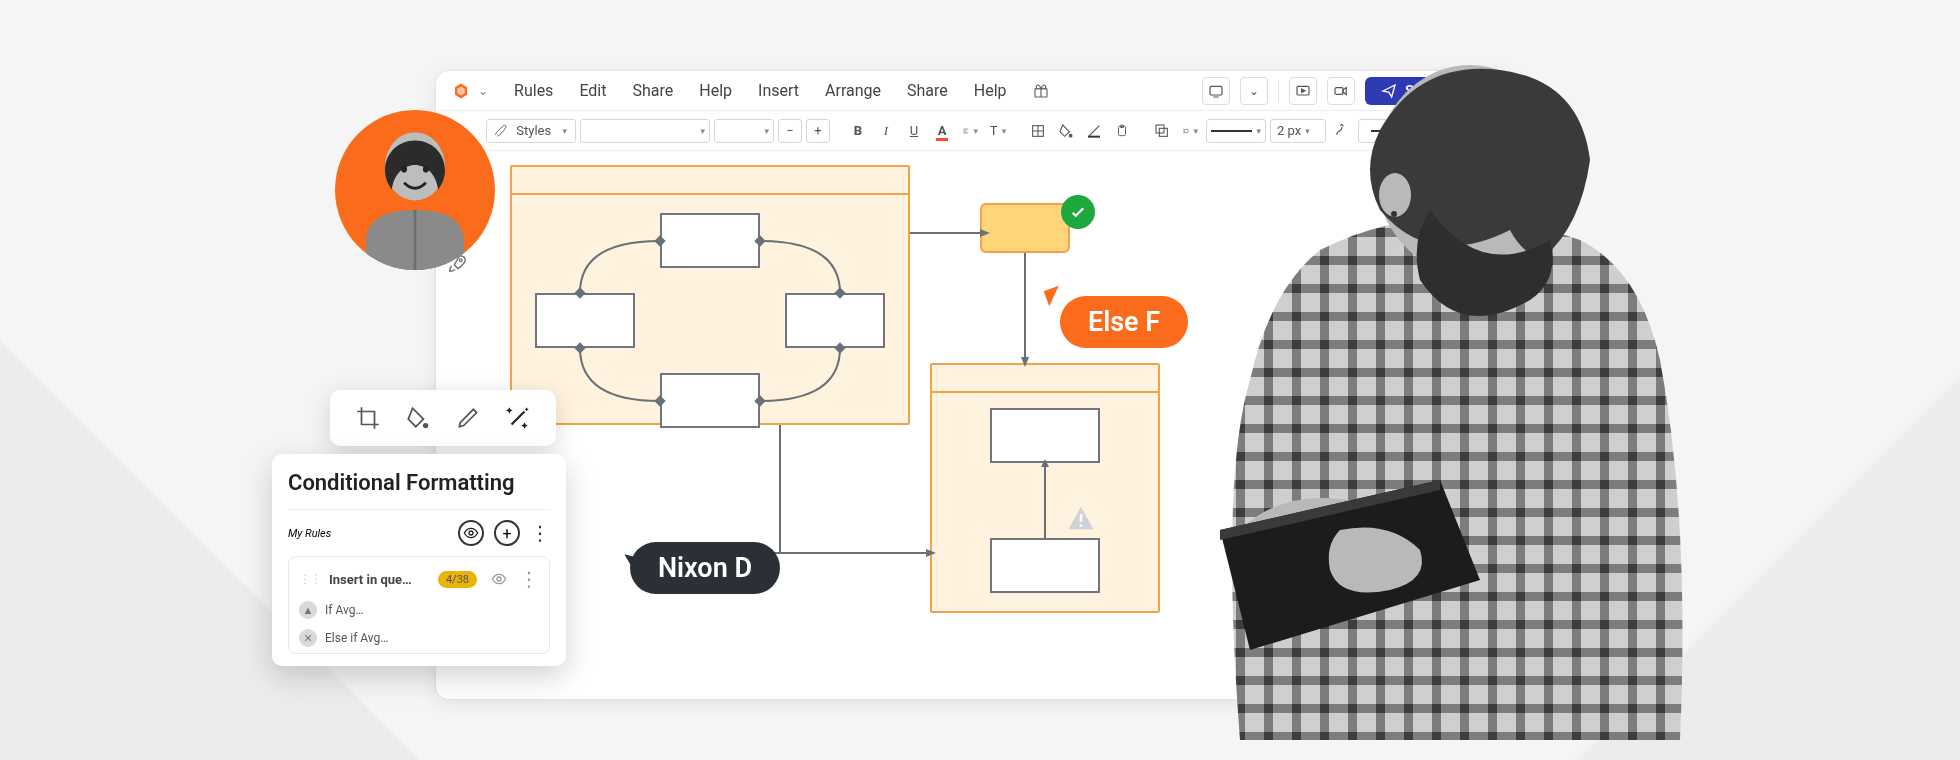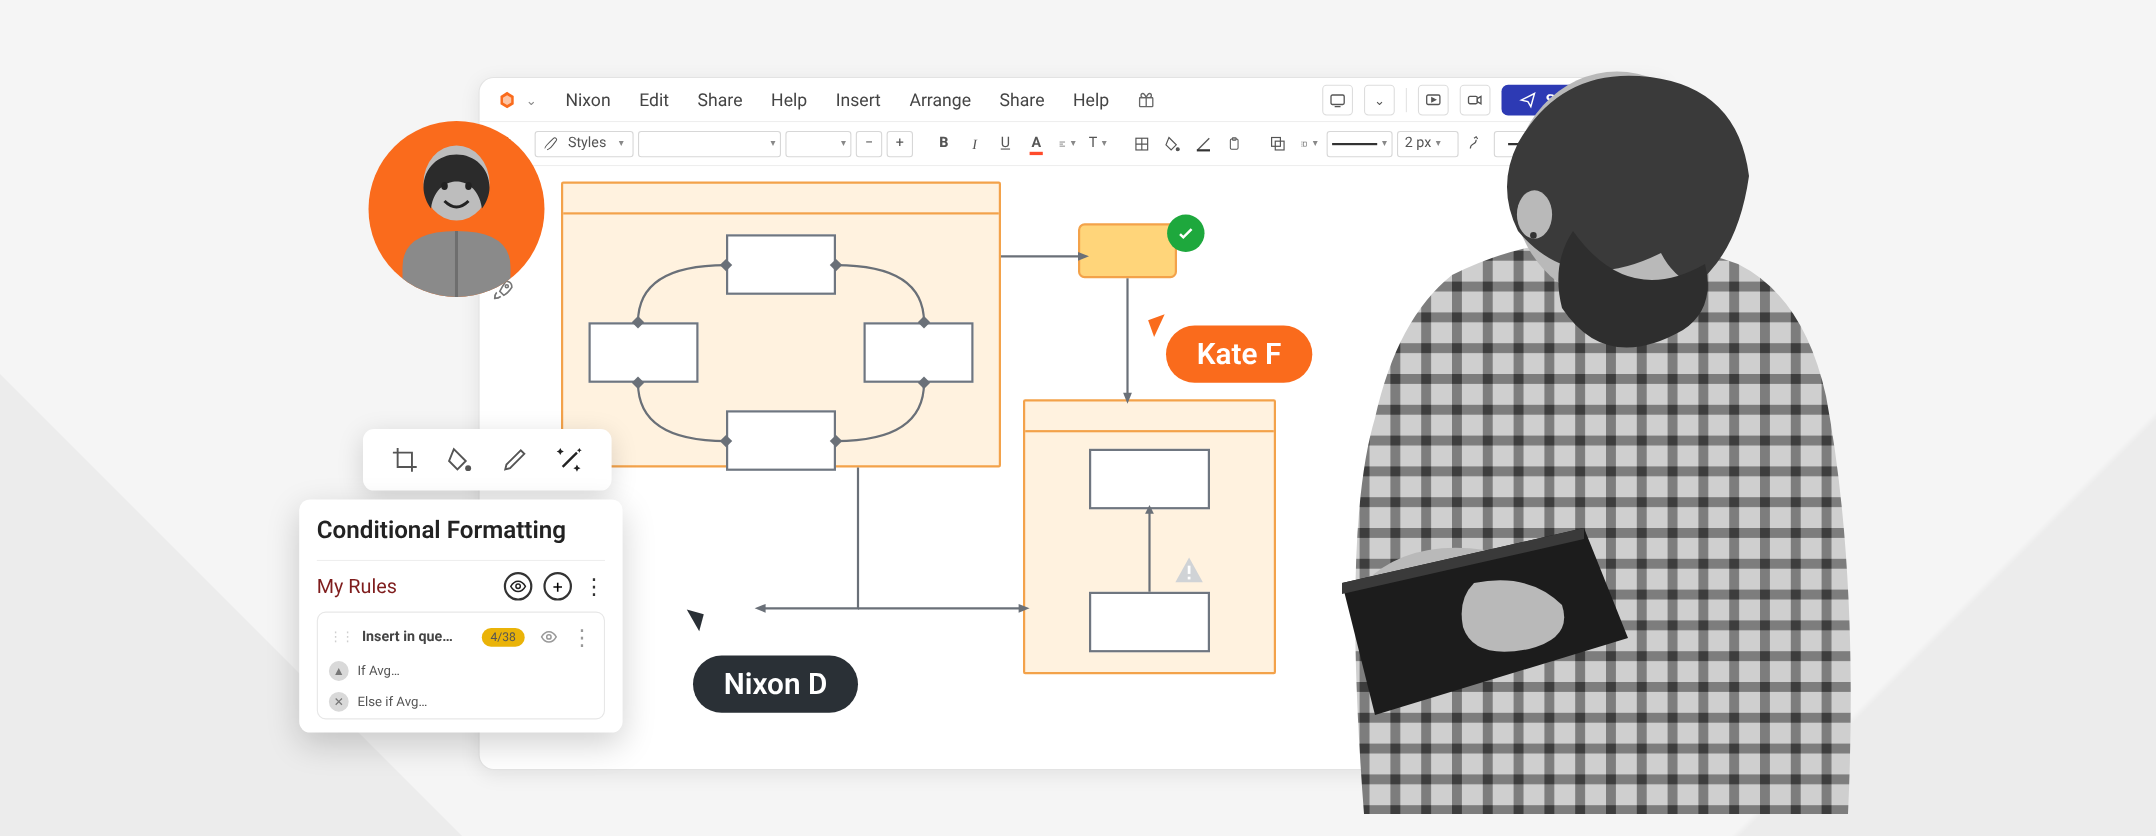--- a/index.html
+++ b/index.html
@@ -111,21 +111,21 @@
 
   
   .cf-panel{
     position:absolute;left:272px;top:454px;
     width:294px;background:#fff;border-radius:10px;
     box-shadow:0 10px 30px rgba(0,0,0,.18);
     padding:16px 16px 12px;
   }
   .cf-title{font-size:22px;font-weight:600;color:#222;margin-bottom:14px;}
   .cf-row{display:flex;align-items:center;gap:10px;border-top:1px solid #eee;padding:10px 0;}
-  .cf-row .label{font-size:18px;color:#7f1d1d;flex:1;}
+  .cf-row .label{font-size:11px;color:#000000;flex:1;font-style:italic;}
   .circ-btn{width:26px;height:26px;border:2px solid #333;border-radius:50%;display:flex;align-items:center;justify-content:center;font-size:16px;}
   .vdots{font-size:20px;color:#333;}
   .rule-card{border:1px solid #e7e7e7;border-radius:8px;padding:10px 10px 6px;}
   .rule-head{display:flex;align-items:center;gap:8px;font-size:13px;color:#444;}
   .grip{color:#cfcfcf;font-size:12px;letter-spacing:-1px;}
   .pill{font-size:11px;background:#eab308;color:#555;border-radius:10px;padding:2px 8px;margin-left:auto;}
   .rule-line{display:flex;align-items:center;gap:8px;font-size:12px;color:#555;margin-top:10px;}
   .rule-ic{width:18px;height:18px;border-radius:50%;background:#d9d9d9;display:flex;align-items:center;justify-content:center;font-size:11px;color:#777;}
 
   
@@ -153,21 +153,21 @@
 <div class="app-window">
 
   <div class="menubar">
     <div class="logo">
       <svg viewBox="0 0 24 24">
           <path fill="#fa6b1c" d="M12 2l8 5v10l-8 5-8-5V7z"></path>
           <path fill="#fff" d="M12 6l5 3v6l-5 3-5-3V9z" opacity=".6"></path>
         </svg>
     </div>
     <span class="chev">⌄</span>
-    <span class="menu-item">Nixon</span>
+    <span class="menu-item">Rules</span>
     <span class="menu-item">Edit</span>
     <span class="menu-item">Share</span>
     <span class="menu-item">Help</span>
     <span class="menu-item">Insert</span>
     <span class="menu-item">Arrange</span>
     <span class="menu-item">Share</span>
     <span class="menu-item">Help</span>
     <span class="icon-btn" style="margin-left:4px;">
       <svg width="18" height="18" viewBox="0 0 24 24" fill="none" stroke="#666" stroke-width="1.6">
           <rect x="4" y="9" width="16" height="11" rx="1"></rect>
@@ -408,25 +408,25 @@
           <rect x="11" y="9" width="2" height="6" fill="#fff"></rect>
           <rect x="11" y="17" width="2" height="2" fill="#fff"></rect>
         </svg>
     </div>
 
   </div>
 </div>
 
 <div class="cursor-ptr orange" style="left:1046px;top:288px;"></div>
 <div class="cursor-tag orange" style="left:1060px;top:296px;">
-  <span>Kate F</span>
+  <span>Else F</span>
 </div>
 
 <div class="cursor-ptr dark" style="left:622px;top:556px;"></div>
-<div class="cursor-tag dark" style="left:630px;top:596px;justify-content:flex-end;">
+<div class="cursor-tag dark" style="left:630px;top:542px;justify-content:flex-end;">
   <span>Nixon D</span>
 </div>
 
 <div class="ctx-tools">
   <div class="ct">
       <svg width="26" height="26" viewBox="0 0 24 24" fill="none" stroke="#555" stroke-width="1.6">
         <path d="M6 2v16h16M2 6h16v16"></path>
       </svg>
     </div>
   <div class="ct">

